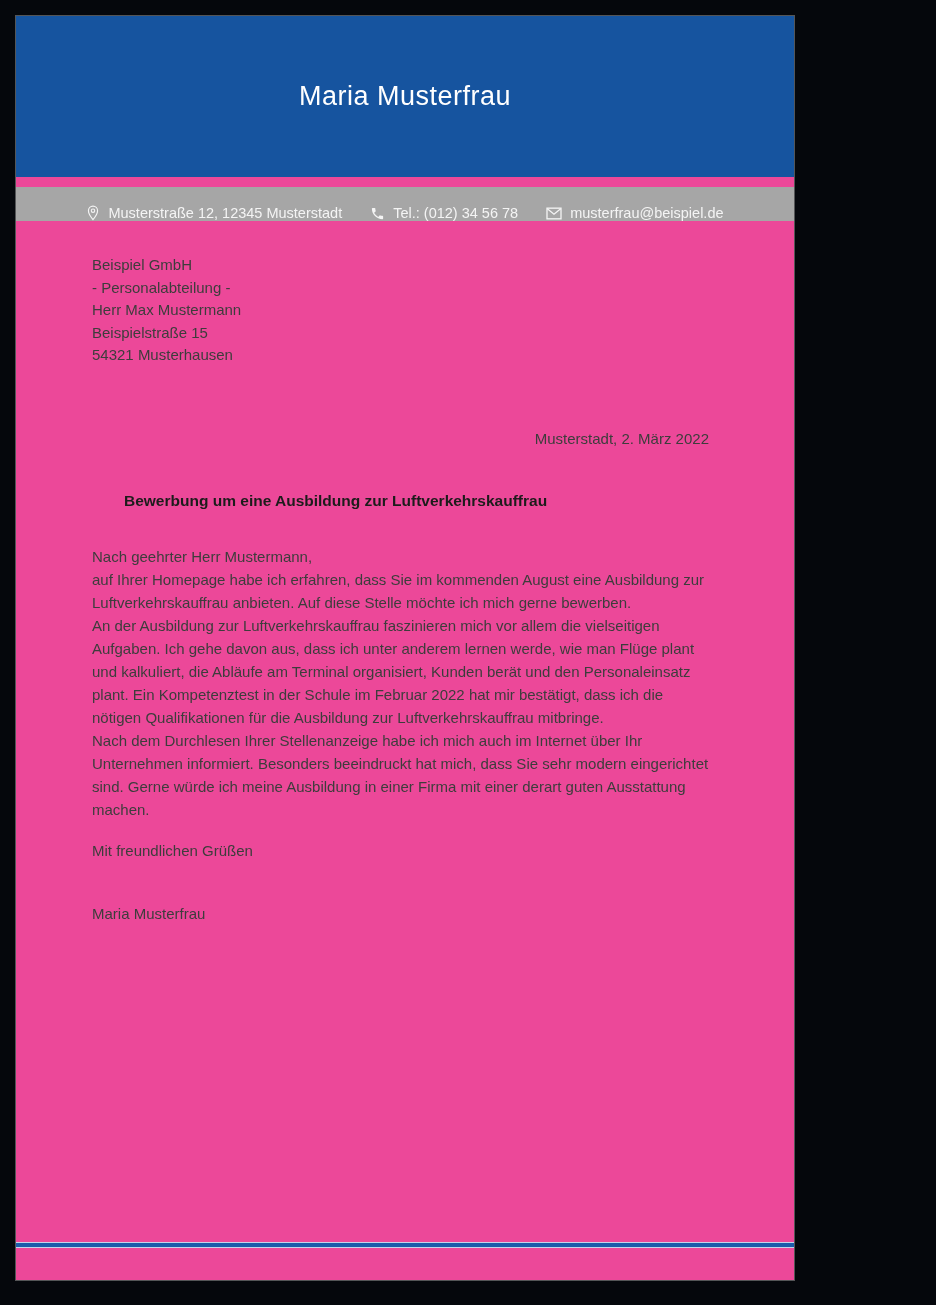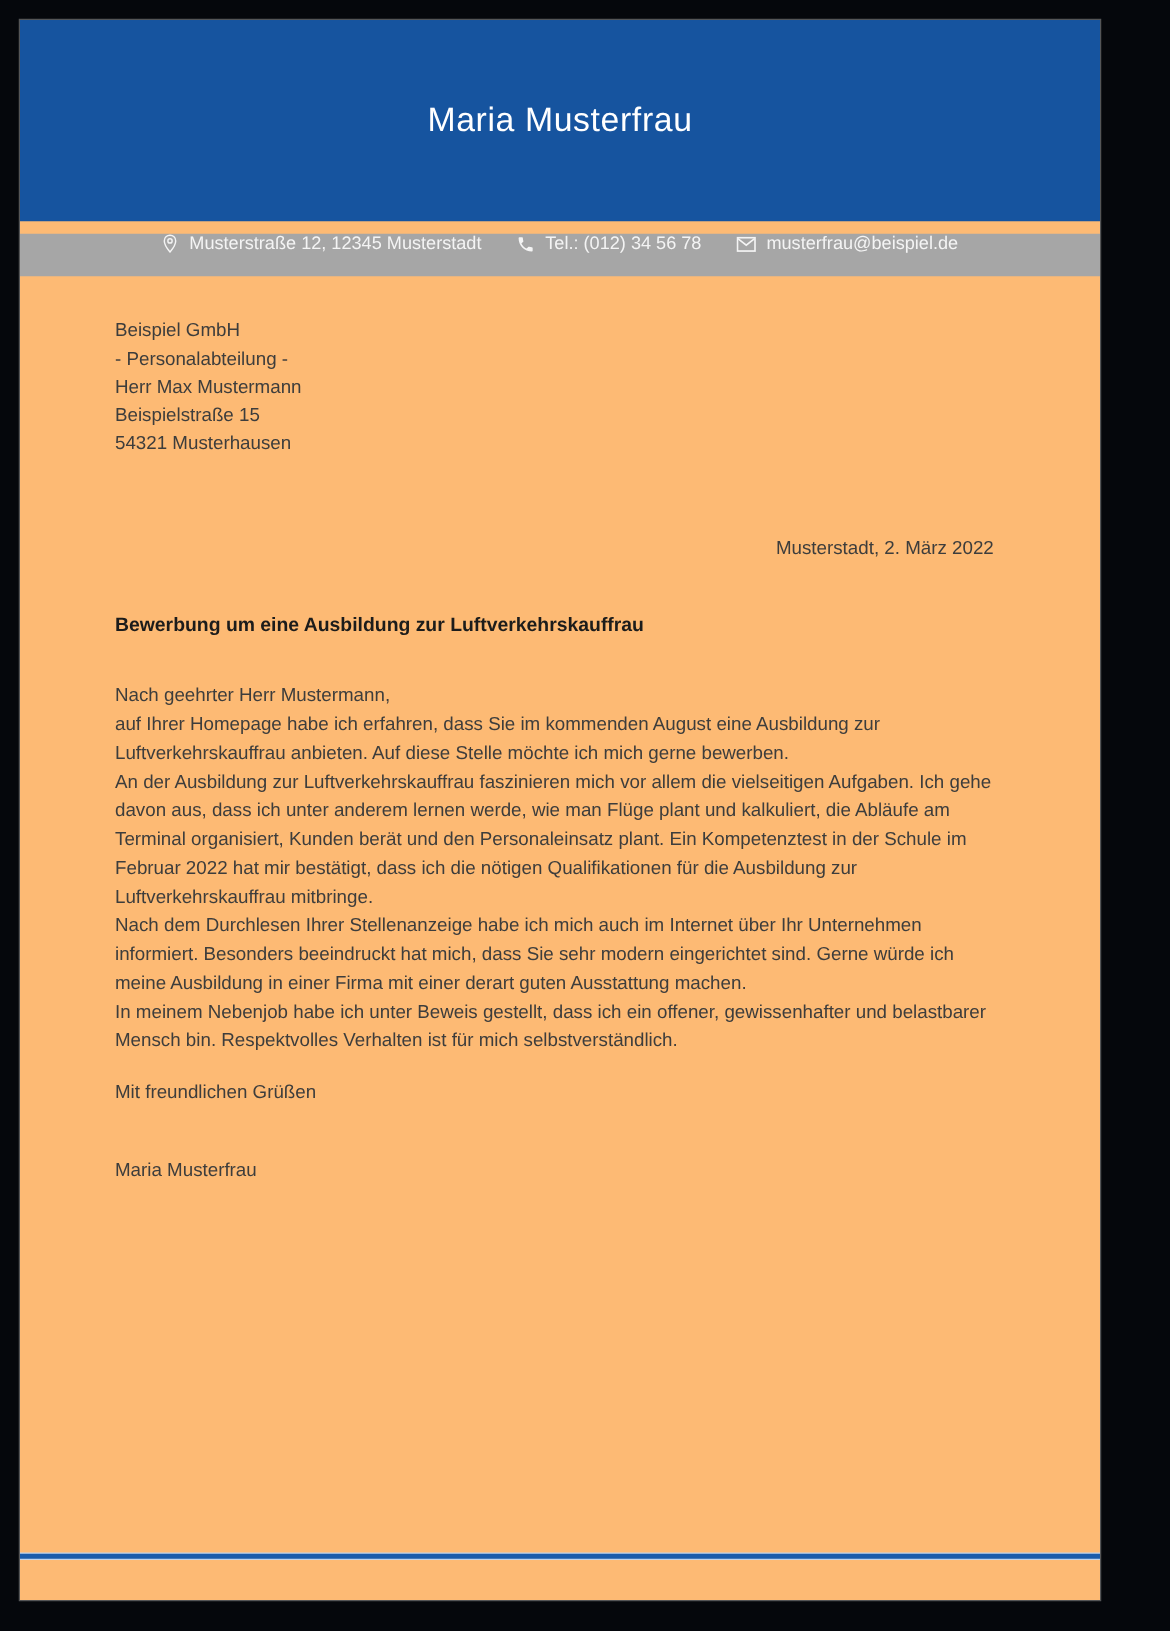--- a/index.html
+++ b/index.html
@@ -6,23 +6,23 @@
   html, body { width: 936px; height: 1305px; }
   body {
     background: #05070c;
     font-family: "Liberation Sans", "DejaVu Sans", sans-serif;
     position: relative;
   }
   .page {
     position: absolute;
     left: 16px;
     top: 16px;
-    width: 864px;
+    width: 778px;
     height: 1264px;
-    background: #fdba74;
+    background: #ec4899;
     box-shadow: 0 0 0 1px rgba(150,150,150,0.55);
     overflow: hidden;
   }
   .header-band {
     height: 161px;
     background: #16549f;
     display: flex;
     align-items: center;
     justify-content: center;
   }
@@ -30,21 +30,21 @@
     color: #ffffff;
     font-size: 27px;
     font-weight: 400;
     letter-spacing: 0.5px;
   }
   .contact-bar {
     margin-top: 10px;
     height: 34px;
     background: #a6a6a6;
     display: flex;
-    align-items: flex-start;
+    align-items: flex-end;
     justify-content: center;
     gap: 28px;
   }
   .contact-item {
     display: flex;
     align-items: center;
     gap: 8px;
     color: #f4f4f4;
     font-size: 14.5px;
   }
@@ -61,20 +61,21 @@
   }
   .date-line {
     margin-top: 60px;
     text-align: right;
   }
   .subject {
     margin-top: 39px;
     font-size: 15.5px;
     font-weight: 700;
     color: #1c1c1b;
+    margin-left: 32px;
   }
   .salutation { margin-top: 33px; }
   .content p.para { }
   .closing { margin-top: 18px; }
   .signature { margin-top: 40px; }
   .accent-line {
     position: absolute;
     left: 0;
     right: 0;
     bottom: 33px;
@@ -133,21 +134,20 @@
 
     <div class="date-line">Musterstadt, 2. März 2022</div>
 
     <div class="subject">Bewerbung um eine Ausbildung zur Luftverkehrskauffrau</div>
 
     <p class="salutation">Nach geehrter Herr Mustermann,</p>
 
     <p class="para">auf Ihrer Homepage habe ich erfahren, dass Sie im kommenden August eine Ausbildung zur Luftverkehrskauffrau anbieten. Auf diese Stelle möchte ich mich gerne bewerben.</p>
     <p class="para">An der Ausbildung zur Luftverkehrskauffrau faszinieren mich vor allem die vielseitigen Aufgaben. Ich gehe davon aus, dass ich unter anderem lernen werde, wie man Flüge plant und kalkuliert, die Abläufe am Terminal organisiert, Kunden berät und den Personaleinsatz plant. Ein Kompetenztest in der Schule im Februar 2022 hat mir bestätigt, dass ich die nötigen Qualifikationen für die Ausbildung zur Luftverkehrskauffrau mitbringe.</p>
     <p class="para">Nach dem Durchlesen Ihrer Stellenanzeige habe ich mich auch im Internet über Ihr Unternehmen informiert. Besonders beeindruckt hat mich, dass Sie sehr modern eingerichtet sind. Gerne würde ich meine Ausbildung in einer Firma mit einer derart guten Ausstattung machen.</p>
-    <p class="para">In meinem Nebenjob habe ich unter Beweis gestellt, dass ich ein offener, gewissenhafter und belastbarer Mensch bin. Respektvolles Verhalten ist für mich selbstverständlich.</p>
 
     <p class="closing">Mit freundlichen Grüßen</p>
 
     <p class="signature">Maria Musterfrau</p>
 
   </div>
 
   <div class="accent-line"></div>
 
 </div>

